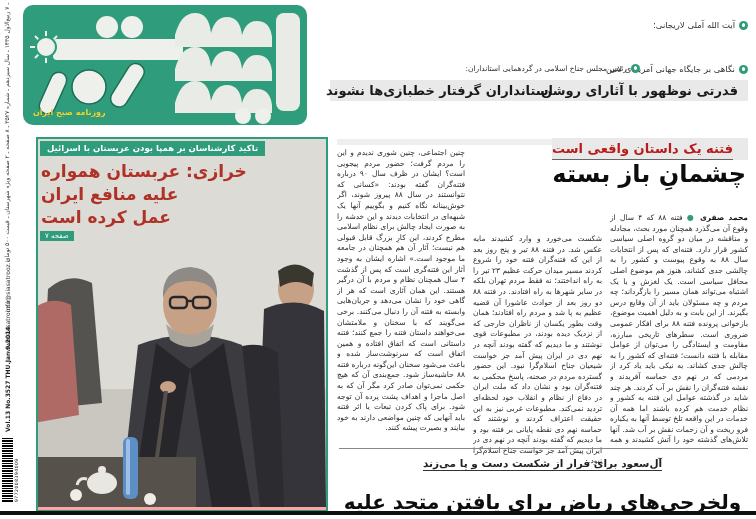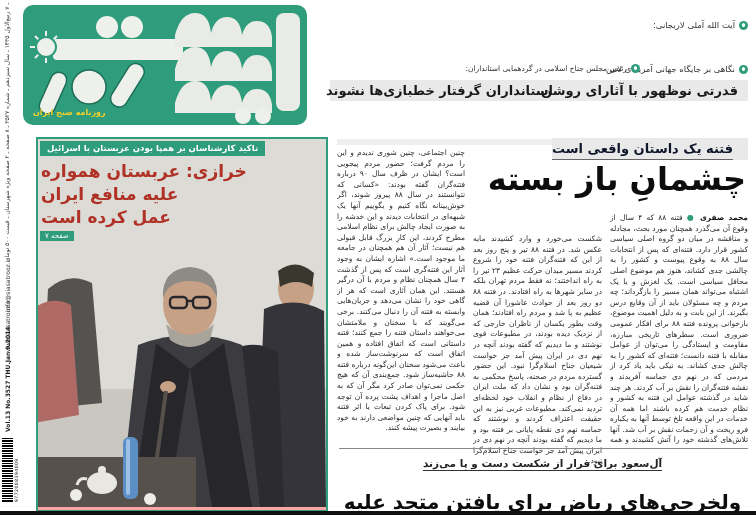--- a/index.html
+++ b/index.html
@@ -52,23 +52,23 @@
       font-size:17px;font-weight:bold;line-height:23px;direction:rtl;text-align:left;z-index:3;}
   .photo-pageref{position:absolute;left:2px;top:92px;background:#2f9c7c;color:#fff;
       font-size:7px;padding:1px 5px;z-index:3;direction:rtl;}
 
   
   .main-art{position:absolute;left:337px;top:137px;width:411px;height:311px;}
   .thin-strip{position:absolute;left:0;top:2px;width:100%;height:6px;background:#efefef;}
   .art-kicker{position:absolute;right:0;top:1px;width:196px;height:22px;background:#e9e9e9;
       text-align:left;direction:rtl;}
   .art-kicker span{display:inline-block;margin-right:1px;font-size:13px;font-weight:bold;
-      color:#0f172a;line-height:20px;border-bottom:1px solid #666;}
+      color:#b91c1c;line-height:20px;border-bottom:1px solid #666;}
   .art-title{position:absolute;right:2px;top:23px;width:270px;text-align:right;direction:rtl;
-      font-size:32px;font-weight:bold;color:#0d0d0d;letter-spacing:-1px;}
+      font-size:24px;font-weight:bold;color:#0d0d0d;letter-spacing:-1px;}
   .col{position:absolute;overflow:hidden;direction:rtl;text-align:justify;
       font-size:7.5px;line-height:10.6px;color:#2c2c2c;}
   .col p{margin:0;}
   .col-r{right:0;  top:76px;width:138px;height:232px;}
   .col-m{right:146px;top:76px;width:129px;height:232px;margin-top:21px;}
   .col-l{right:283px;top:11px;width:128px;height:297px;}
   .byline{font-weight:bold;color:#111;}
   .byline-dot{color:#2f9c7c;font-size:8px;}
 
   .divider{position:absolute;left:339px;top:448px;width:409px;height:1px;background:#888;}

